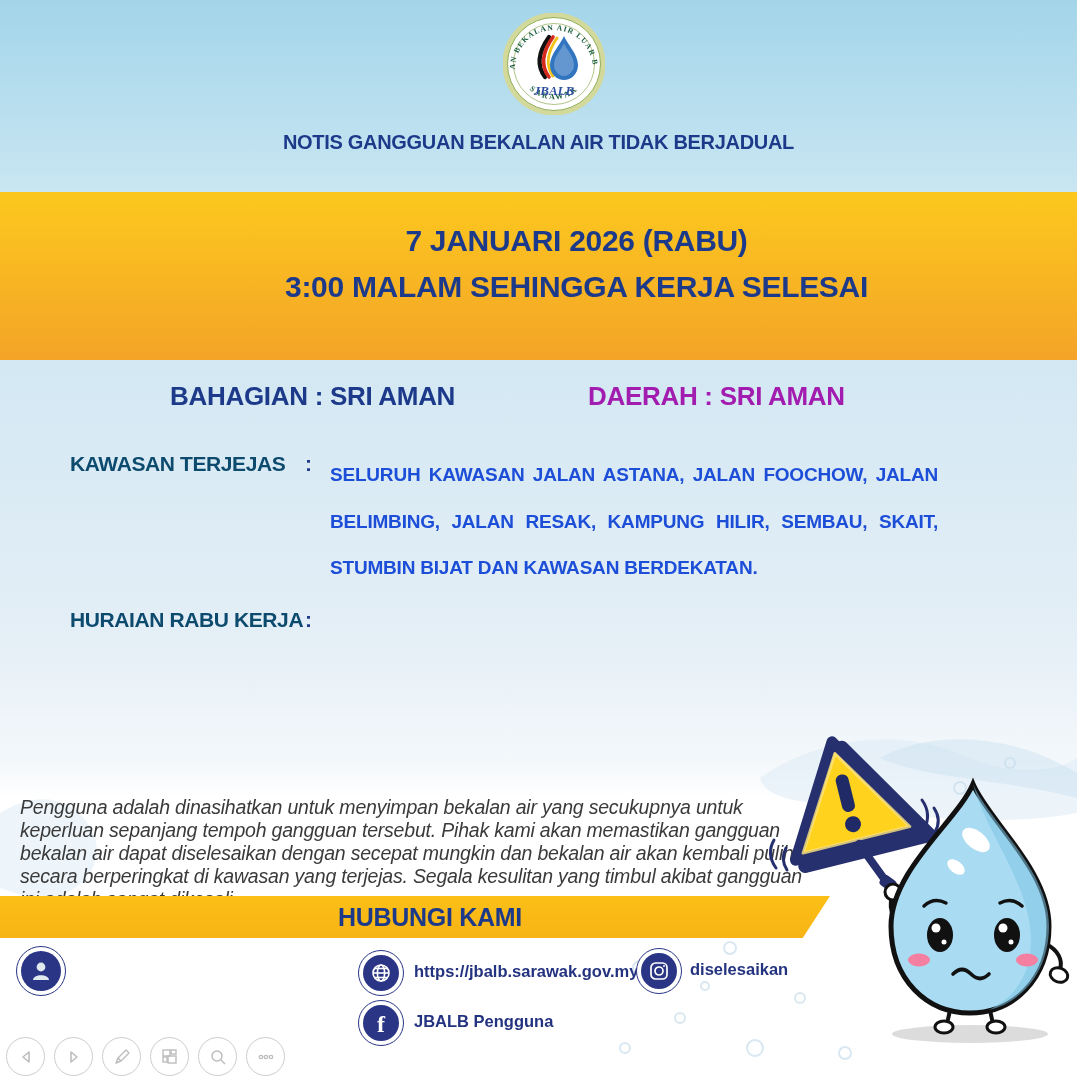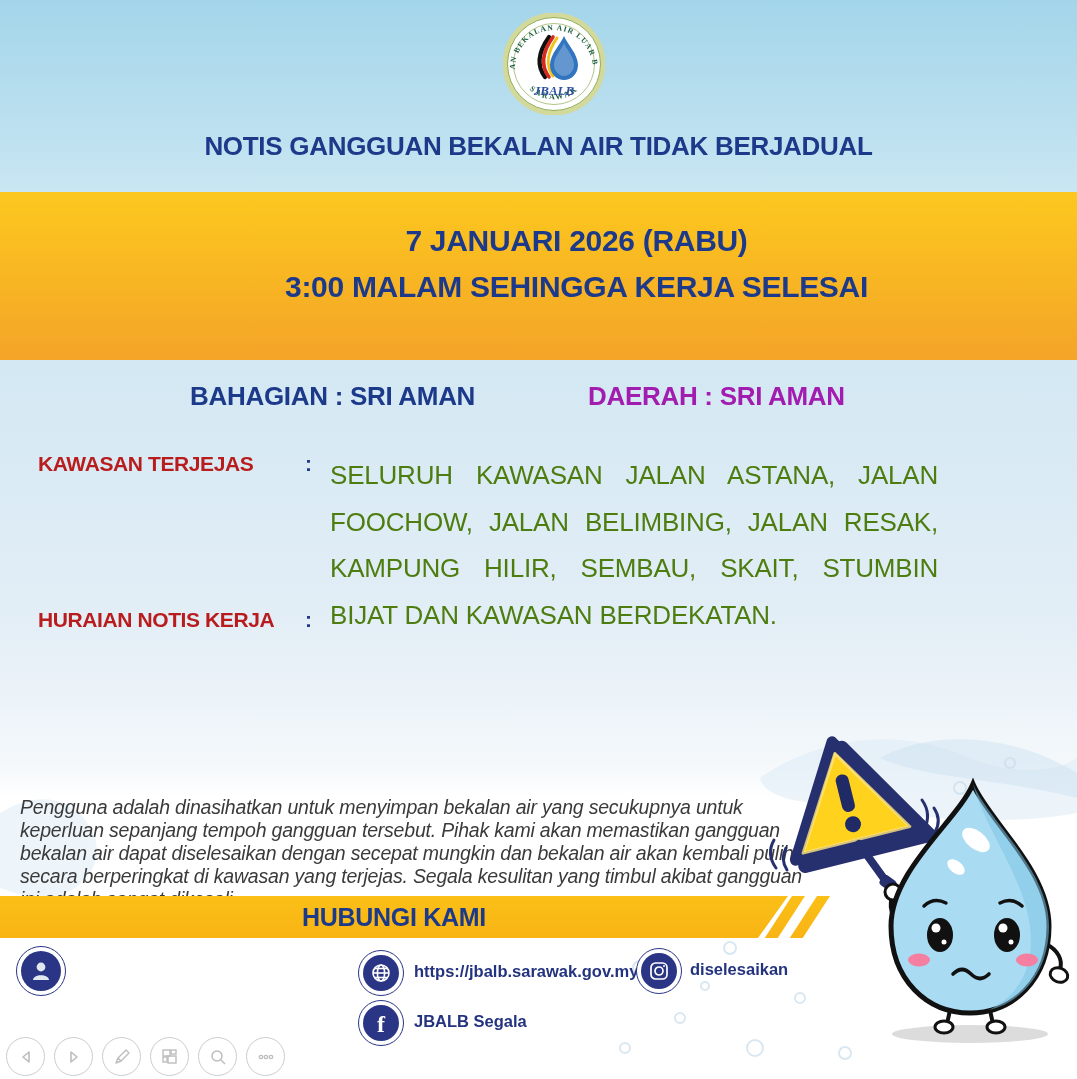--- a/index.html
+++ b/index.html
@@ -8,41 +8,41 @@
   .abs{position:absolute;}
   
   .sky{top:0;left:0;width:1077px;height:192px;background:linear-gradient(#a3d5ea,#c9e6f2);}
   .orange-band{top:192px;left:0;width:1077px;height:168px;background:linear-gradient(#fcc81e,#f4a428);}
   .blue-body{top:360px;left:0;width:1077px;height:438px;
     background:linear-gradient(#d3e8f3 0%,#e3eef6 60%,#f4f8fb 92%,#ffffff 100%);}
   
   .logo{top:13px;left:503px;width:102px;height:102px;}
   
   .title{top:131px;left:0;width:1077px;text-align:center;color:#1d3a8a;
-    font-weight:bold;font-size:26px;letter-spacing:-.3px;}
+    font-weight:bold;font-size:20px;letter-spacing:-.3px;}
   
   .schedule{top:218px;left:0;width:1077px;text-align:center;color:#1d3a8a;
     font-weight:bold;font-size:30px;line-height:46px;letter-spacing:-.3px;padding-left:38px;}
   
-  .region-bahagian{top:381px;left:170px;color:#1d3a8a;font-weight:bold;font-size:26px;letter-spacing:-.3px;margin-left:20px;}
+  .region-bahagian{top:381px;left:170px;color:#1d3a8a;font-weight:bold;font-size:26px;letter-spacing:-.3px;}
   .region-daerah{top:381px;left:588px;color:#a21caf;font-weight:bold;font-size:26px;letter-spacing:-.3px;}
   
-  .detail-label{color:#b91c1c;font-weight:bold;font-size:21px;letter-spacing:-.4px;}
+  .detail-label{color:#0c4a6e;font-weight:bold;font-size:21px;letter-spacing:-.4px;margin-left:32px;}
   .detail-colon{color:#1d3a8a;font-weight:bold;font-size:21px;}
-  .detail-text{color:#4d7c0f;font-weight:normal;font-size:26px;letter-spacing:-.2px;
+  .detail-text{color:#1d4ed8;font-weight:bold;font-size:19px;letter-spacing:-.2px;
     width:608px;text-align:justify;line-height:46.5px;}
   .lbl1{top:452px;left:38px;} .col1{top:452px;left:305px;} .txt1{top:452px;left:330px;}
   .lbl2{top:608px;left:38px;} .col2{top:608px;left:305px;} .txt2{top:608px;left:330px;}
   
   .disclaimer{top:796px;left:20px;width:792px;color:#3a3a3a;font-style:italic;
     font-size:19.5px;line-height:23px;letter-spacing:-.2px;font-weight:500;}
   
   .gold-band{top:896px;left:0;width:788px;height:42px;
     background:linear-gradient(#fbbf17,#f8b414);
-    clip-path:polygon(0 0,100% 0,calc(100% - 30px) 100%,0 100%);}
+    clip-path:polygon(0 0,100% 0,calc(100% - 30px) 100%,0 100%);padding-left:36px;}
   .gold-band-text{width:100%;text-align:center;line-height:42px;color:#1d3a8a;
     font-weight:bold;font-size:25px;letter-spacing:-.3px;}
   .stripe{top:896px;width:13px;height:42px;background:linear-gradient(#fbbf17,#f8b414);
     transform:skewX(-33deg);transform-origin:top left;}
   .stripe1{left:792px;} .stripe2{left:817px;}
   
   .icon-ring{border-radius:50%;border:1.5px solid #2a3585;background:#fff;
     display:flex;align-items:center;justify-content:center;}
   .icon-core{border-radius:50%;background:#2a3585;display:flex;align-items:center;justify-content:center;}
   .cc-ring{top:946px;left:16px;width:48px;height:48px;}
@@ -123,21 +123,21 @@
     <div>3:00 MALAM SEHINGGA KERJA SELESAI</div>
   </div>
 
   <div class="abs region-bahagian">BAHAGIAN : SRI AMAN</div>
   <div class="abs region-daerah">DAERAH : SRI AMAN</div>
 
   <div class="abs detail-label lbl1">KAWASAN TERJEJAS</div>
   <div class="abs detail-colon col1">:</div>
   <div class="abs detail-text txt1">SELURUH KAWASAN JALAN ASTANA, JALAN FOOCHOW, JALAN BELIMBING, JALAN RESAK, KAMPUNG HILIR, SEMBAU, SKAIT, STUMBIN BIJAT DAN KAWASAN BERDEKATAN.</div>
 
-  <div class="abs detail-label lbl2">HURAIAN NOTIS KERJA</div>
+  <div class="abs detail-label lbl2">HURAIAN RABU KERJA</div>
   <div class="abs detail-colon col2">:</div>
 
   <div class="abs disclaimer">Pengguna adalah dinasihatkan untuk menyimpan bekalan air yang secukupnya untuk keperluan sepanjang tempoh gangguan tersebut. Pihak kami akan memastikan gangguan bekalan air dapat diselesaikan dengan secepat mungkin dan bekalan air akan kembali pulih secara berperingkat di kawasan yang terjejas. Segala kesulitan yang timbul akibat gangguan ini adalah sangat dikesali.</div>
 
   <div class="abs gold-band">
     <div class="gold-band-text">HUBUNGI KAMI</div>
   </div>
   <div class="abs stripe stripe1"></div>
   <div class="abs stripe stripe2"></div>
 
@@ -161,21 +161,21 @@
       </svg>
     </div>
   </div>
   <div class="abs contact-text web-text">https://jbalb.sarawak.gov.my/</div>
 
   <div class="abs icon-ring fb-ring">
     <div class="icon-core sm-core">
       <div class="fb-letter">f</div>
     </div>
   </div>
-  <div class="abs contact-text fb-text">JBALB Segala</div>
+  <div class="abs contact-text fb-text">JBALB Pengguna</div>
 
   <div class="abs icon-ring ig-ring">
     <div class="icon-core sm-core">
       <svg width="22" height="22" viewBox="0 0 22 22" fill="none" stroke="#ffffff" stroke-width="1.7">
         <rect x="3" y="3" width="16" height="16" rx="4.5"></rect>
         <circle cx="11" cy="11" r="4"></circle>
         <circle cx="16" cy="6" r="1" fill="#ffffff" stroke="none"></circle>
       </svg>
     </div>
   </div>

